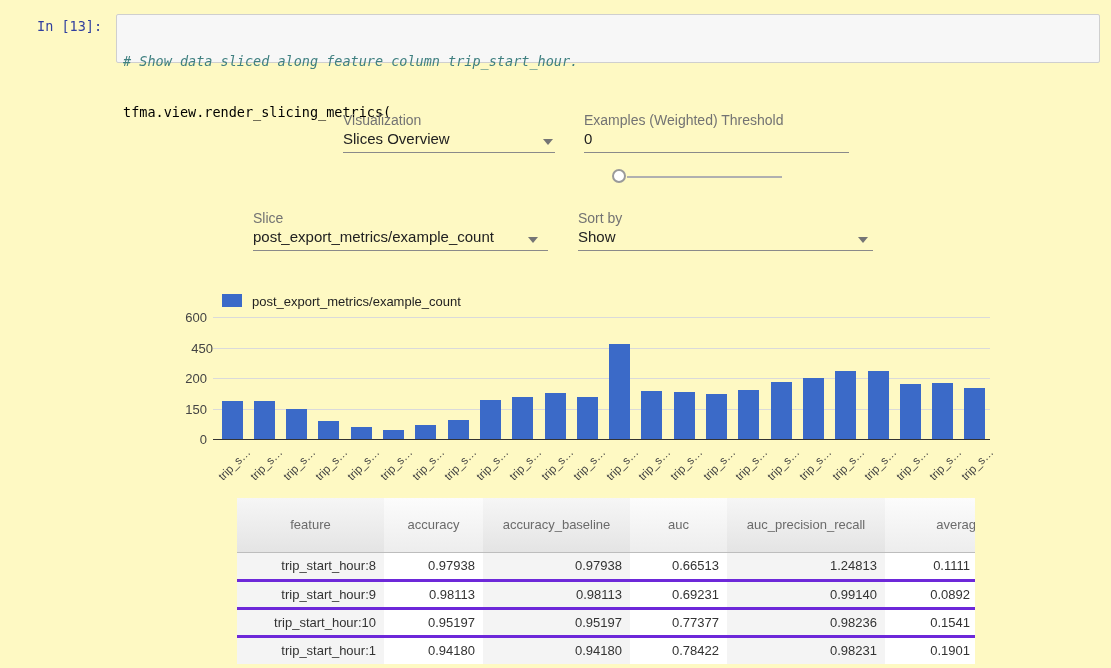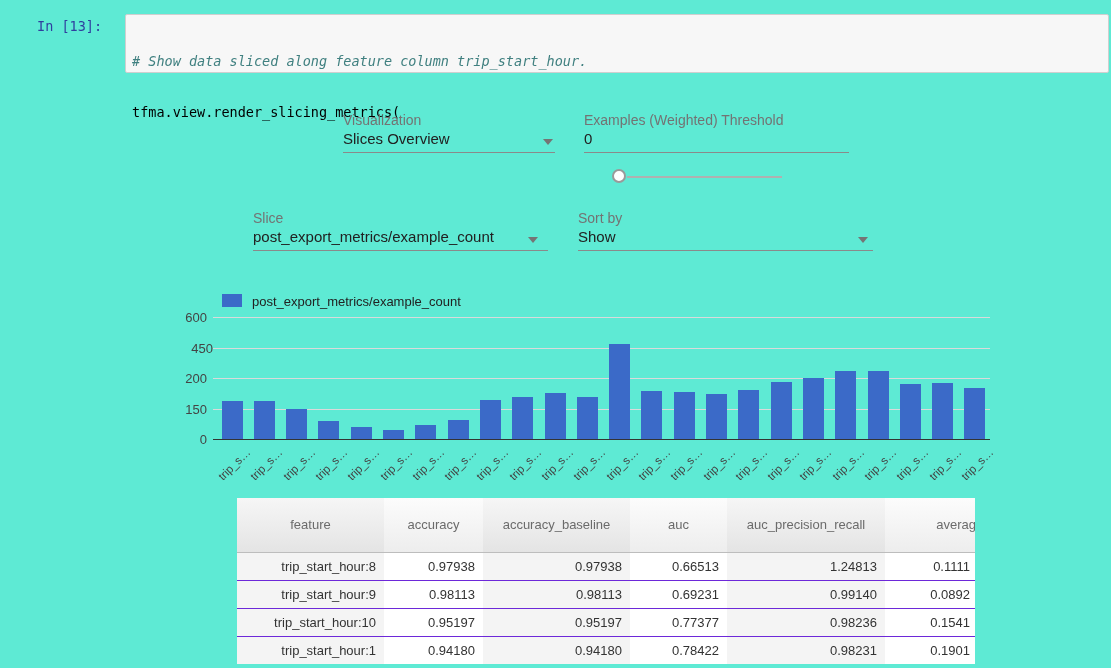--- a/index.html
+++ b/index.html
@@ -1,19 +1,19 @@
 <!DOCTYPE html>
 <html><head>
 <meta charset="utf-8">
 <style>
   * { margin:0; padding:0; box-sizing:border-box; }
   html,body { background:#fff; }
   #page {
     position:relative; width:1111px; height:668px;
-    overflow:hidden; background:#5eead4;
+    overflow:hidden; background:#fef9c3;
     font-family:"Liberation Sans", sans-serif;
   }
   .abs { position:absolute; }
 
   
   .prompt {
     font-family:"DejaVu Sans Mono", monospace;
     font-size:13.5px; color:#303f9f; white-space:pre;
   }
   .code-box {
@@ -59,34 +59,34 @@
     font-size:13px;
   }
   table.metrics th {
     height:54px; font-weight:normal; color:#6b6b6b; text-align:center;
     background:linear-gradient(to bottom,#fcfcfc,#ededed);
     border-bottom:1px solid #bdbdbd;
   }
   table.metrics th.stripe { background:linear-gradient(to bottom,#f6f6f6,#e4e4e4); }
   table.metrics td {
     height:28px; color:#333; text-align:right; padding-right:8px;
-    border-top:1px solid #6d28d9; background:#fff; white-space:nowrap;
+    border-top:3px solid #6d28d9; background:#fff; white-space:nowrap;
   }
   table.metrics tr:first-child td { border-top:none; }
   table.metrics td.stripe { background:#f4f4f4; }
   table.metrics td.last { padding-right:95px; }
 </style>
 </head>
 <body>
 
 <div id="page">
 
   <div class="abs prompt" style="left:37px; top:18px;">In [13]:</div>
 
-  <div class="abs code-box" style="left:125px; top:14px; width:984px; height:59px;">
+  <div class="abs code-box" style="left:116px; top:14px; width:984px; height:49px;">
     <div><span class="tok-comment"># Show data sliced along feature column trip_start_hour.</span></div>
     <div><span>tfma.view.render_slicing_metrics(</span></div>
   </div>
 
   <div class="abs ctl-label" style="left:343px; top:112px;">Visualization</div>
   <div class="abs ctl-value" style="left:343px; top:130px;">Slices Overview</div>
   <div class="abs dd-arrow" style="left:543px; top:139px;"></div>
   <div class="abs ctl-underline" style="left:343px; top:152px; width:212px;"></div>
 
   <div class="abs ctl-label" style="left:584px; top:112px;">Examples (Weighted) Threshold</div>

